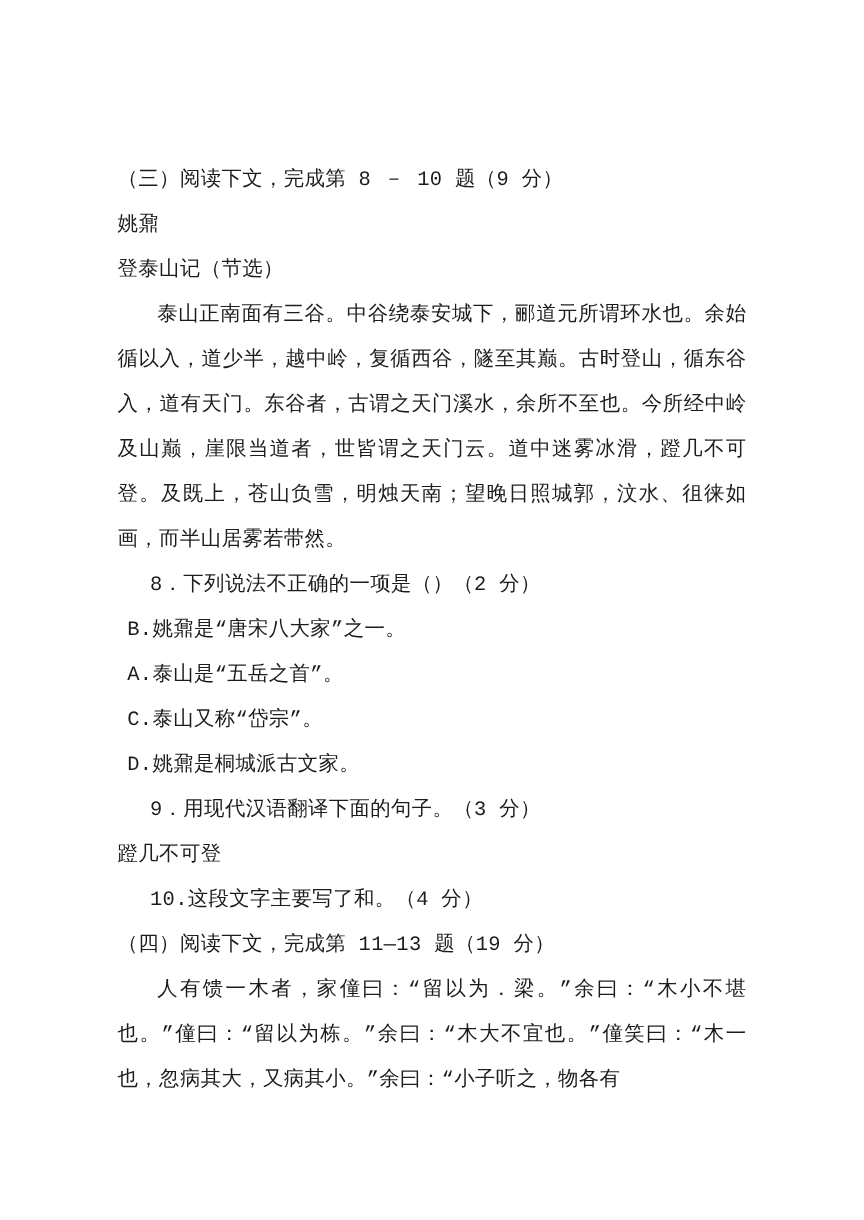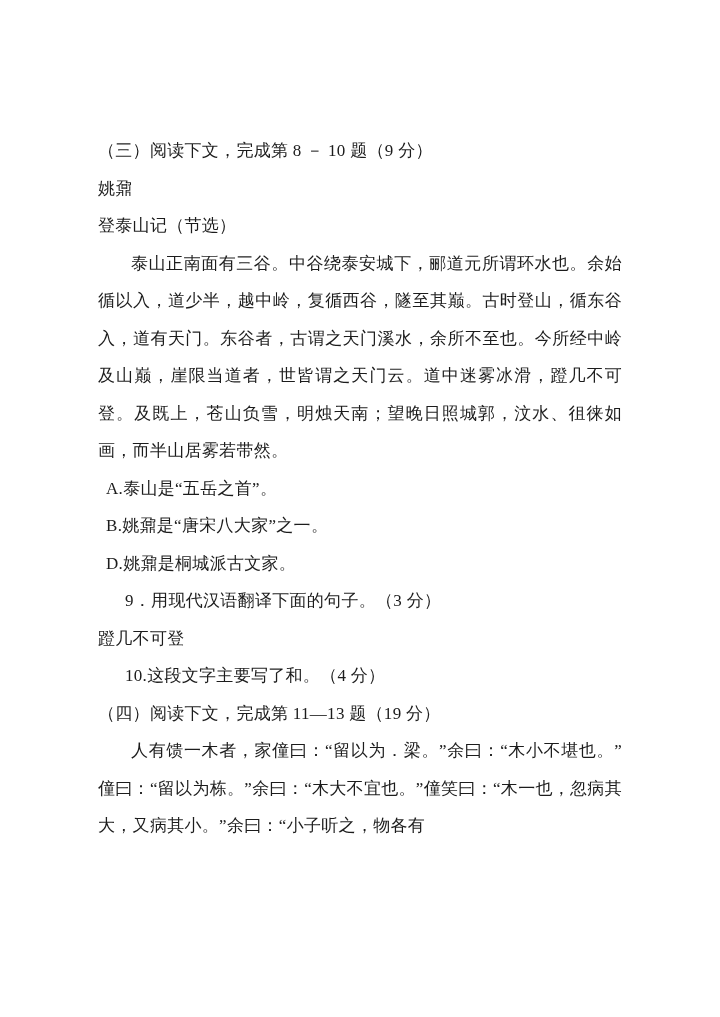--- a/index.html
+++ b/index.html
@@ -6,21 +6,21 @@
     margin: 0;
     padding: 0;
     background: #ffffff;
   }
   .page {
     position: relative;
     width: 700px;
     height: 1017px;
     background: #ffffff;
     overflow: hidden;
-    font-family: Liberation Serif, serif;
+    font-family: Liberation Mono, monospace;
   }
   .content {
     position: absolute;
     left: 98px;
     top: 132px;
     width: 524px;
     font-size: 17px;
     line-height: 37.5px;
     color: #1c1c1c;
     letter-spacing: 0.3px;
@@ -51,25 +51,27 @@
   <div class="content">
 
     <p class="flush">（三）阅读下文，完成第 8 － 10 题（9 分）</p>
 
     <p class="flush">姚鼐</p>
 
     <p class="flush">登泰山记（节选）</p>
 
     <p class="passage">泰山正南面有三谷。中谷绕泰安城下，郦道元所谓环水也。余始循以入，道少半，越中岭，复循西谷，隧至其巅。古时登山，循东谷入，道有天门。东谷者，古谓之天门溪水，余所不至也。今所经中岭及山巅，崖限当道者，世皆谓之天门云。道中迷雾冰滑，蹬几不可登。及既上，苍山负雪，明烛天南；望晚日照城郭，汶水、徂徕如画，而半山居雾若带然。</p>
 
+    <p class="q-line">8．下列说法不正确的一项是（）（2 分）</p>
+
+    <p class="opt-line">B.姚鼐是“唐宋八大家”之一。</p>
 
     <p class="opt-line">A.泰山是“五岳之首”。</p>
 
-    <p class="opt-line">B.姚鼐是“唐宋八大家”之一。</p>
-
+    <p class="opt-line">C.泰山又称“岱宗”。</p>
 
     <p class="opt-line">D.姚鼐是桐城派古文家。</p>
 
     <p class="q-line">9．用现代汉语翻译下面的句子。（3 分）</p>
 
     <p class="flush">蹬几不可登</p>
 
     <p class="q-line">10.这段文字主要写了和。（4 分）</p>
 
     <p class="flush">（四）阅读下文，完成第 11—13 题（19 分）</p>

